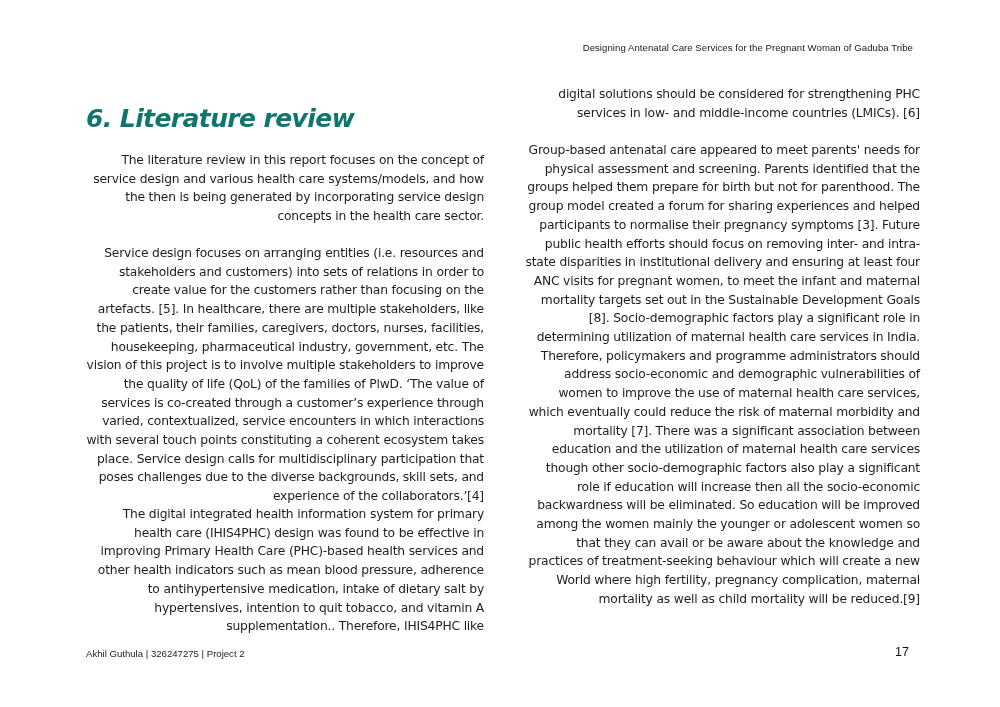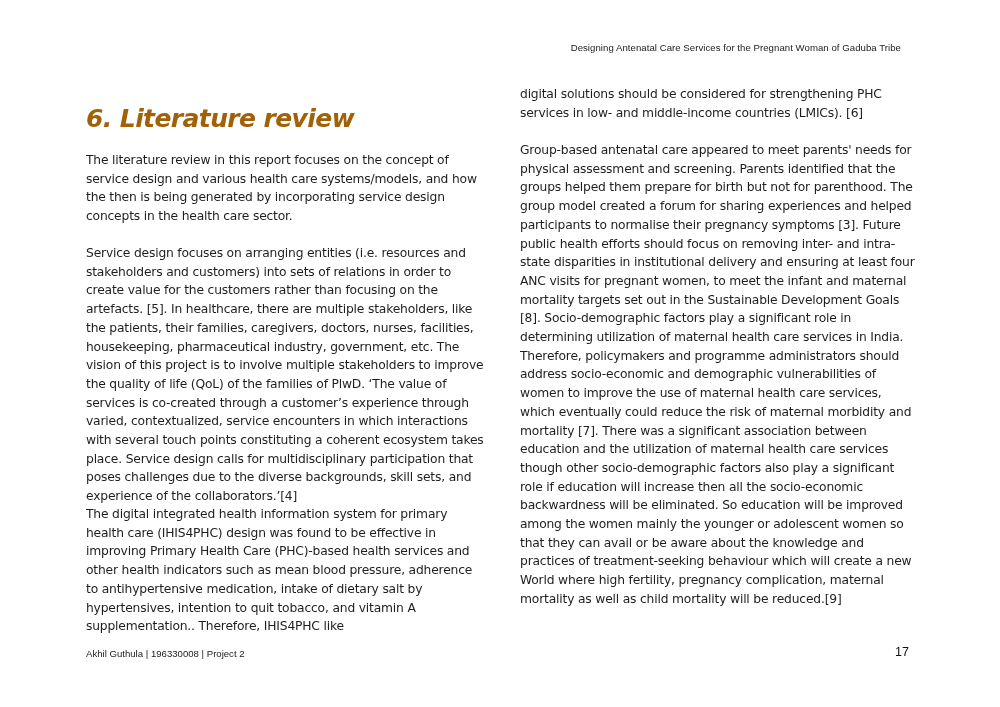--- a/index.html
+++ b/index.html
@@ -1,37 +1,37 @@
 <!DOCTYPE html>
 <html><head>
   <meta charset="utf-8">
   <style>
     html, body { margin: 0; padding: 0; }
     body {
       width: 1000px; height: 707px; background: #ffffff; position: relative; overflow: hidden;
       font-family: "DejaVu Sans", sans-serif; color: #1a1a1a;
     }
     .running-header {
-      position: absolute; right: 99px; top: 42px;
+      position: absolute; right: 87px; top: 42px;
       font-family: "Liberation Sans", sans-serif; font-size: 9.6px; color: #222;
       letter-spacing: 0.05px;
     }
     .col {
       position: absolute; top: 0;
       font-size: 12.3px; line-height: 18.7px; color: #1e1e1e;
       letter-spacing: -0.18px;
     }
     .col-left { left: 86px; width: 398px; }
     .col-right { left: 520px; width: 400px; }
     .title {
       position: absolute; left: 86px; top: 104px; margin: 0;
       font-family: "DejaVu Sans", sans-serif; font-weight: bold; font-style: italic;
-      font-size: 25px; color: #a16207; letter-spacing: -0.6px;
+      font-size: 25px; color: #0f766e; letter-spacing: -0.6px;
     }
-    .para { position: absolute; margin: 0; }
+    .para { position: absolute; margin: 0; text-align: right; }
     .footer-left {
       position: absolute; left: 86px; top: 648px;
       font-family: "Liberation Sans", sans-serif; font-size: 9.6px; color: #222;
     }
     .footer-page {
       position: absolute; right: 91px; top: 645px;
       font-family: "Liberation Sans", sans-serif; font-size: 12.5px; color: #111; margin-left: 36px;
     }
   </style>
 </head>
@@ -45,14 +45,14 @@
   <p class="para" style="top:151px; width:398px;">The literature review in this report focuses on the concept of service design and various health care systems/models, and how the then is being generated by incorporating service design concepts in the health care sector.</p>
   <p class="para" style="top:244px; width:398px;">Service design focuses on arranging entities (i.e. resources and stakeholders and customers) into sets of relations in order to create value for the customers rather than focusing on the artefacts. [5]. In healthcare, there are multiple stakeholders, like the patients, their families, caregivers, doctors, nurses, facilities, housekeeping, pharmaceutical industry, government, etc. The vision of this project is to involve multiple stakeholders to improve the quality of life (QoL) of the families of PlwD. ‘The value of services is co-created through a customer’s experience through varied, contextualized, service encounters in which interactions with several touch points constituting a coherent ecosystem takes place. Service design calls for multidisciplinary participation that poses challenges due to the diverse backgrounds, skill sets, and experience of the collaborators.’[4]</p>
   <p class="para" style="top:505px; width:398px;">The digital integrated health information system for primary health care (IHIS4PHC) design was found to be effective in improving Primary Health Care (PHC)-based health services and other health indicators such as mean blood pressure, adherence to antihypertensive medication, intake of dietary salt by hypertensives, intention to quit tobacco, and vitamin A supplementation.. Therefore, IHIS4PHC like</p>
 </div>
 
 <div class="col col-right">
   <p class="para" style="top:85px; width:400px;">digital solutions should be considered for strengthening PHC services in low- and middle-income countries (LMICs). [6]</p>
   <p class="para" style="top:141px; width:400px;">Group-based antenatal care appeared to meet parents' needs for physical assessment and screening. Parents identified that the groups helped them prepare for birth but not for parenthood. The group model created a forum for sharing experiences and helped participants to normalise their pregnancy symptoms [3]. Future public health efforts should focus on removing inter- and intra-state disparities in institutional delivery and ensuring at least four ANC visits for pregnant women, to meet the infant and maternal mortality targets set out in the Sustainable Development Goals [8]. Socio-demographic factors play a significant role in determining utilization of maternal health care services in India. Therefore, policymakers and programme administrators should address socio-economic and demographic vulnerabilities of women to improve the use of maternal health care services, which eventually could reduce the risk of maternal morbidity and mortality [7]. There was a significant association between education and the utilization of maternal health care services though other socio-demographic factors also play a significant role if education will increase then all the socio-economic backwardness will be eliminated. So education will be improved among the women mainly the younger or adolescent women so that they can avail or be aware about the knowledge and practices of treatment-seeking behaviour which will create a new World where high fertility, pregnancy complication, maternal mortality as well as child mortality will be reduced.[9]</p>
 </div>
 
-<div class="footer-left">Akhil Guthula | 196330008 | Project 2</div>
+<div class="footer-left">Akhil Guthula | 326247275 | Project 2</div>
 <div class="footer-page">17</div>
 
 </body></html>

